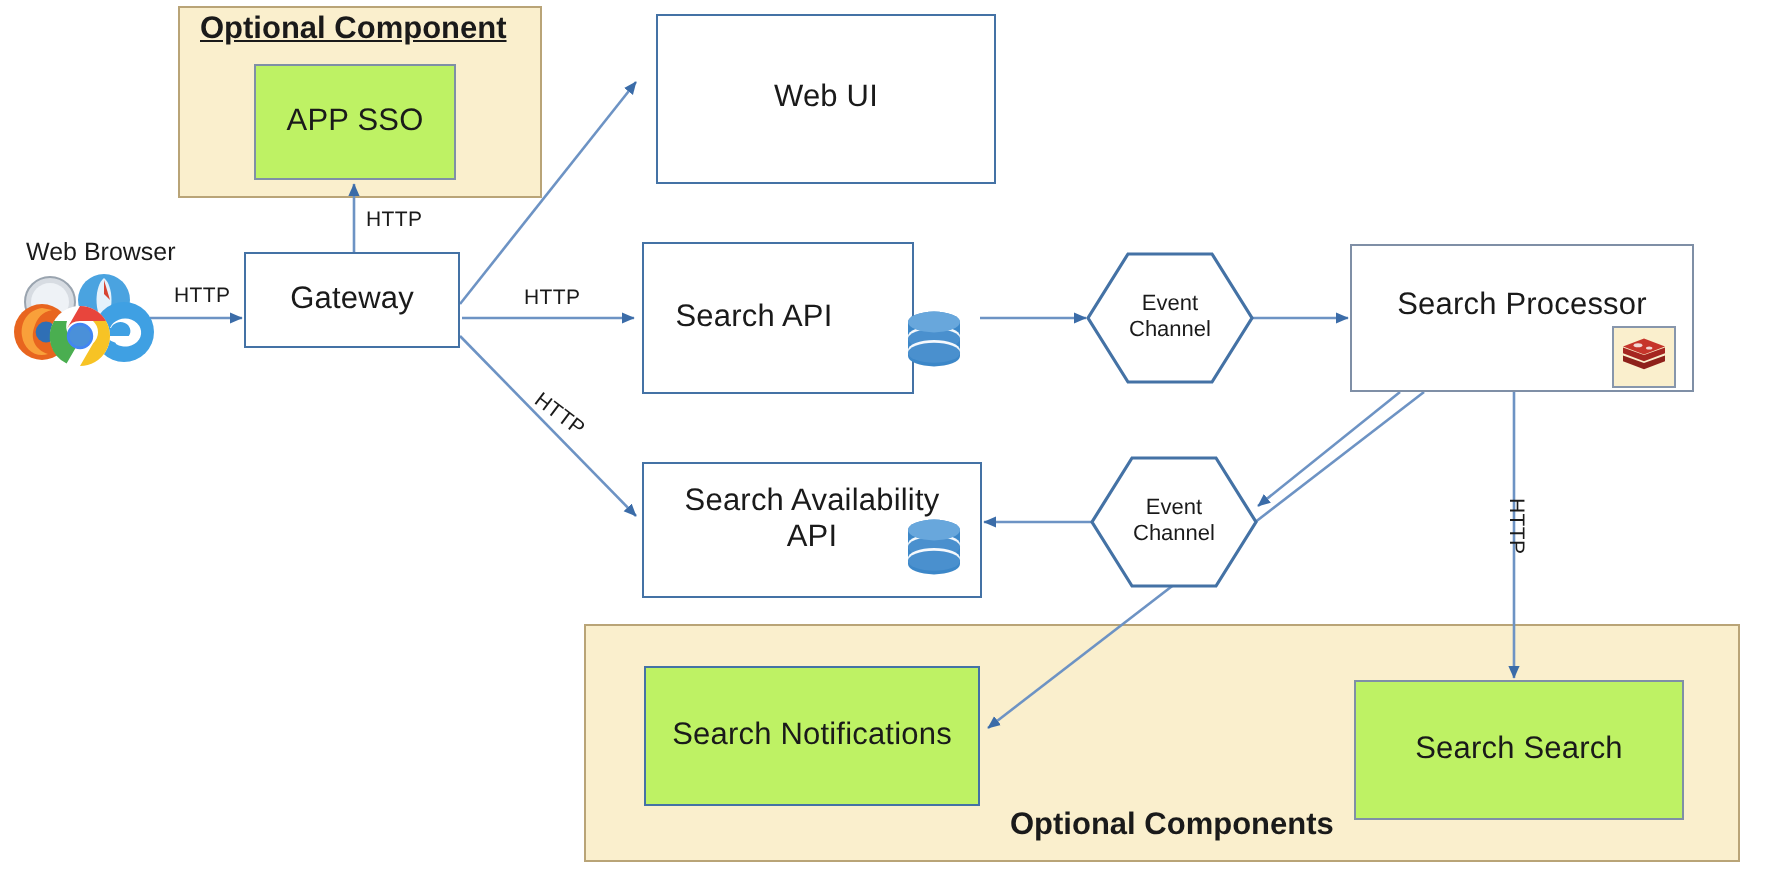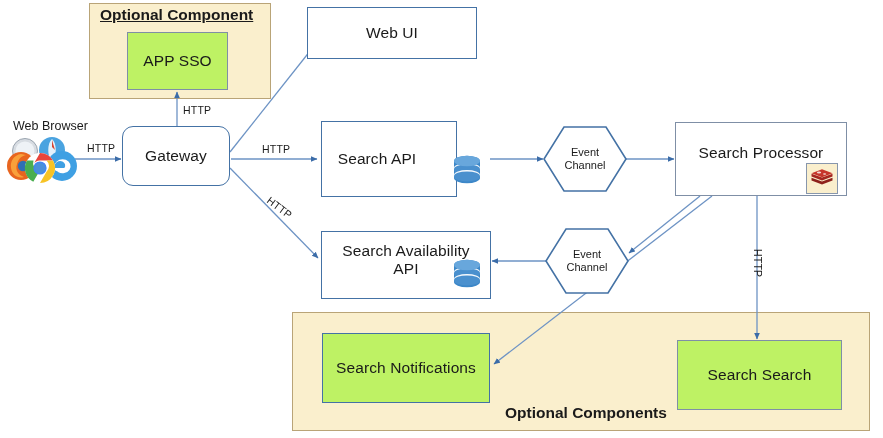--- a/index.html
+++ b/index.html
@@ -203,28 +203,28 @@
         <path d="M23,27.5 a15,15 0 0 0 6.3,21.3 l6.5,-11.3 a7.5,7.5 0 0 1 -6.3,-10 z" fill="#4aae50"></path>
         <path d="M49,27.5 a15,15 0 0 1 -13,22.5 l6.5,-11.3 a7.5,7.5 0 0 0 0,-11.2 z" fill="#f7c325"></path>
         <circle cx="36" cy="35" r="6.6" fill="#4285f4"></circle>
         <circle cx="36" cy="35" r="5.3" fill="#4a90d9"></circle>
       </g>
     </svg>
   </div>
 
   <div class="edge-label" style="left:87px; top:142px;">HTTP</div>
 
-  <div class="node" style="left:122px; top:126px; width:108px; height:60px;border-radius:11px;">
+  <div class="node" style="left:122px; top:126px; width:108px; height:48px;">
     <span class="label">Gateway</span>
   </div>
   <div class="edge-label" style="left:183px; top:104px;">HTTP</div>
   <div class="edge-label" style="left:262px; top:143px;">HTTP</div>
   <div class="edge-label rot-diag" style="left:272px; top:194px;">HTTP</div>
 
-  <div class="node" style="left:307px; top:7px; width:170px; height:52px;">
+  <div class="node" style="left:328px; top:7px; width:170px; height:85px;">
     <span class="label">Web UI</span>
   </div>
 
   <div class="node" style="left:321px; top:121px; width:136px; height:76px;">
     <span class="label" style="position:relative; left:-12px;">Search API</span>
   </div>
   <div class="db-icon" style="left:452px; top:155px;">
     <svg width="30" height="34" viewBox="0 0 30 34">
       <ellipse cx="15" cy="6" rx="13" ry="5.2" fill="#4A90CE"></ellipse>
       <path d="M2,6 v17 a13,5.2 0 0 0 26,0 v-17 z" fill="#3C87C8"></path>

